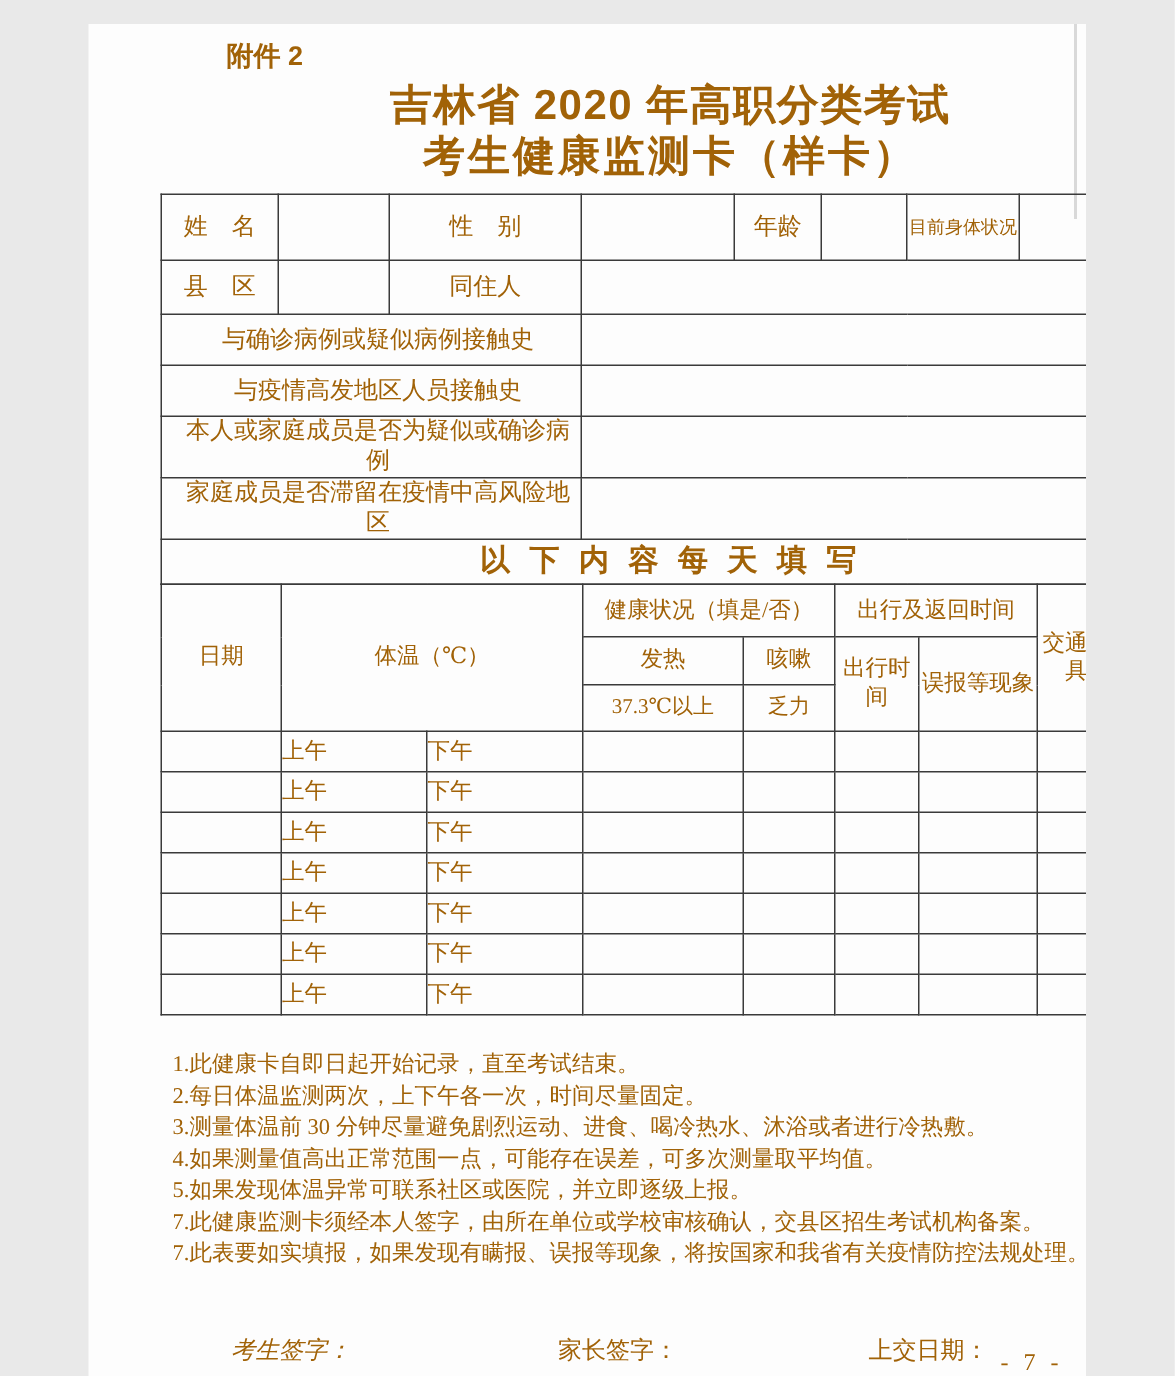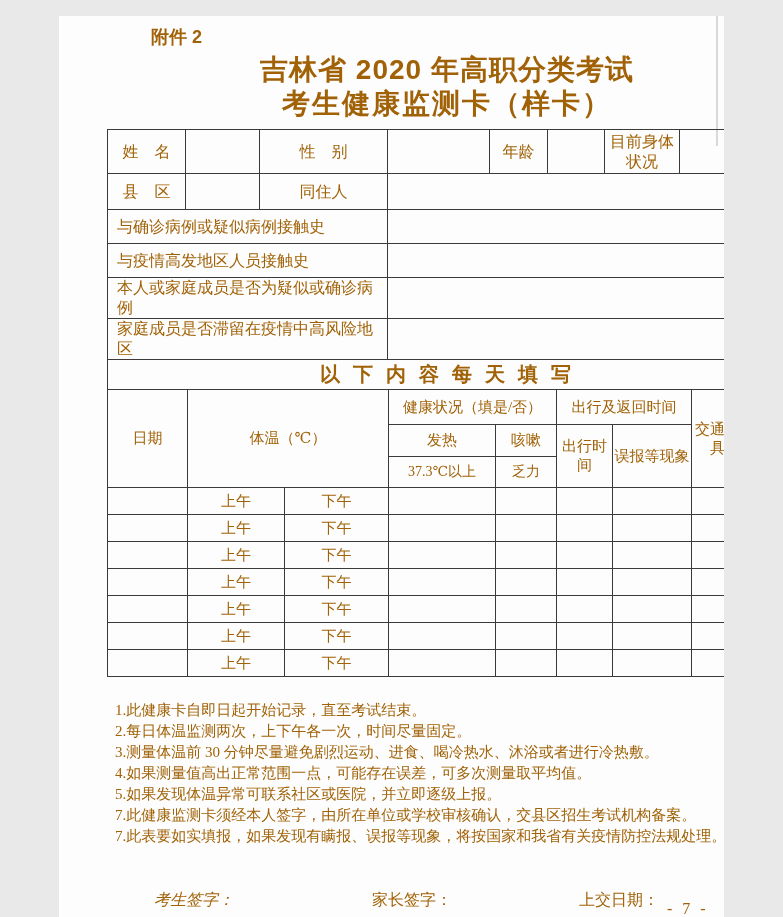--- a/index.html
+++ b/index.html
@@ -27,23 +27,23 @@
   .t2{margin-top:-1px;}
   .r1 td{height:43px;}
   .r2 td{height:35px;}
   .r3 td{height:35px;}
   .rh td{height:33px;}
   .rb td{height:29px;}
   .h1 td{height:34px;font-size:15px;}
   .h2 td{height:31px;font-size:15px;}
   .h3 td{height:30px;font-size:14px;}
   .dr td{height:26px;font-size:15px;}
-  .left{text-align:left;padding-left:9px;}
-  .ampm{text-align:center;}
-  .small{font-size:16px;}
+  .left{text-align:center;padding-left:9px;}
+  .ampm{text-align:left;}
+  .small{font-size:12px;}
   .banner{font-weight:bold;letter-spacing:4px;font-size:20px;}
   .notes{
     position:absolute;left:56px;top:684px;width:672px;
     font-size:15px;line-height:21px;
   }
   .sigrow{position:absolute;left:0;top:874px;width:783px;font-size:16px;}
   .sig-candidate{position:absolute;left:95px;font-style:italic;}
   .sig-parent{position:absolute;left:313px;}
   .sig-date{position:absolute;left:520px;}
   .pagenum{

